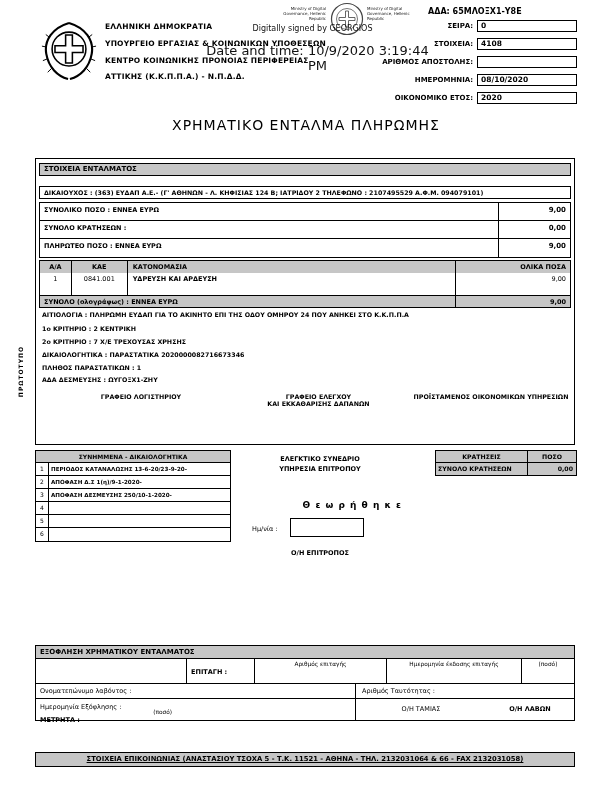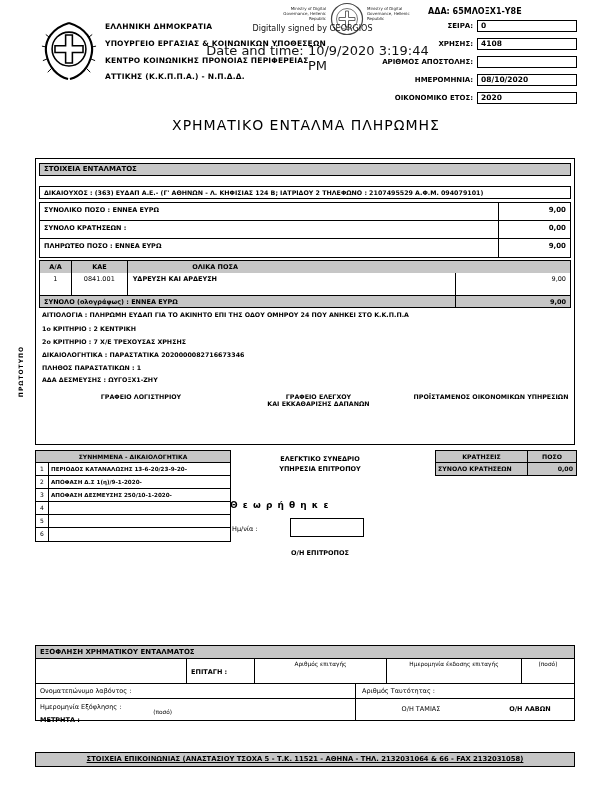--- a/index.html
+++ b/index.html
@@ -58,22 +58,22 @@
   
   .attach { left:35px; top:450px; width:196px; border:1px solid #000; }
   .attach-title { background:var(--bar); border-bottom:1px solid #000; height:12px; font-size:6px; font-weight:bold; text-align:center; line-height:11px; }
   .att-row { display:flex; height:13px; border-bottom:1px solid #000; }
   .att-row:last-child { border-bottom:none; }
   .att-num { width:13px; border-right:1px solid #000; font-size:6px; text-align:center; padding-top:2px; }
   .att-text { flex:1; font-size:5.6px; font-weight:bold; padding:2.5px 0 0 2px; white-space:nowrap; overflow:hidden; }
 
   
   .court-line { left:240px; width:160px; text-align:center; font-size:6.5px; font-weight:bold; }
-  .theorithike { left:230px; top:500px; width:180px; text-align:left; font-size:9px; font-weight:bold; letter-spacing:1px; }
-  .date-label { left:232px; top:525px; font-size:6.5px; }
+  .theorithike { left:222px; top:500px; width:180px; text-align:right; font-size:9px; font-weight:bold; letter-spacing:1px; }
+  .date-label { left:252px; top:525px; font-size:6.5px; }
   .date-box { left:290px; top:518px; width:74px; height:19px; border:1px solid #000; }
 
   
   .deduct { left:435px; top:450px; width:142px; border:1px solid #000; font-size:6.2px; font-weight:bold; }
   .de-row { display:flex; height:12px; background:var(--bar); }
   .de-row.head { border-bottom:1px solid #000; }
   .de-c1 { width:92px; border-right:1px solid #000; padding:2px 0 0 2px; }
   .de-c1.ctr { text-align:center; padding-left:0; }
   .de-c2 { flex:1; padding:2px 3px 0 0; text-align:right; }
   .de-c2.ctr { text-align:center; padding-right:0; }
@@ -128,21 +128,21 @@
     <circle cx="17" cy="17" r="10.5" fill="none" stroke="#555" stroke-width="0.8"></circle>
     <path d="M15.5 9 h3 v6.5 H25 v3 h-6.5 V25 h-3 v-6.5 H9 v-3 h6.5 z" fill="none" stroke="#555" stroke-width="0.9"></path>
   </svg>
   <div class="abs sig-tiny" style="left:367px; top:6px; width:58px;">Ministry of Digital Governance, Hellenic Republic</div>
   <div class="abs sig-line1">Digitally signed by GEORGIOS</div>
   <div class="abs sig-line2">Date and time: 10/9/2020 3:19:44 PM</div>
 
   <div class="abs meta-label" style="top:22px;">ΣΕΙΡΑ:</div>
   <div class="abs meta-box" style="top:20px;">0</div>
 
-  <div class="abs meta-label" style="top:40px;">ΧΡΗΣΗΣ:</div>
+  <div class="abs meta-label" style="top:40px;">ΣΤΟΙΧΕΙΑ:</div>
   <div class="abs meta-box" style="top:38px;">4108</div>
 
   <div class="abs meta-label" style="top:58px;">ΑΡΙΘΜΟΣ ΑΠΟΣΤΟΛΗΣ:</div>
   <div class="abs meta-box" style="top:56px;"></div>
 
   <div class="abs meta-label" style="top:76px;">ΗΜΕΡΟΜΗΝΙΑ:</div>
   <div class="abs meta-box" style="top:74px;">08/10/2020</div>
 
   <div class="abs meta-label" style="top:94px;">ΟΙΚΟΝΟΜΙΚΟ ΕΤΟΣ:</div>
   <div class="abs meta-box" style="top:92px;">2020</div>
@@ -166,20 +166,21 @@
       <div class="amt-row">
         <div class="amt-label">ΠΛΗΡΩΤΕΟ ΠΟΣΟ : ΕΝΝΕΑ ΕΥΡΩ</div>
         <div class="amt-value">9,00</div>
       </div>
     </div>
 
     <div class="abs items">
       <div class="it-row it-head">
         <div class="c1">Α/Α</div>
         <div class="c2">ΚΑΕ</div>
+        <div class="c3">ΚΑΤΟΝΟΜΑΣΙΑ</div>
         <div class="c4">ΟΛΙΚΑ ΠΟΣΑ</div>
       </div>
       <div class="it-row it-data">
         <div class="c1">1</div>
         <div class="c2">0841.001</div>
         <div class="c3 b">ΥΔΡΕΥΣΗ ΚΑΙ ΑΡΔΕΥΣΗ</div>
         <div class="c4">9,00</div>
       </div>
       <div class="it-row it-total">
         <div class="c123">ΣΥΝΟΛΟ (ολογράφως) : ΕΝΝΕΑ ΕΥΡΩ</div>

